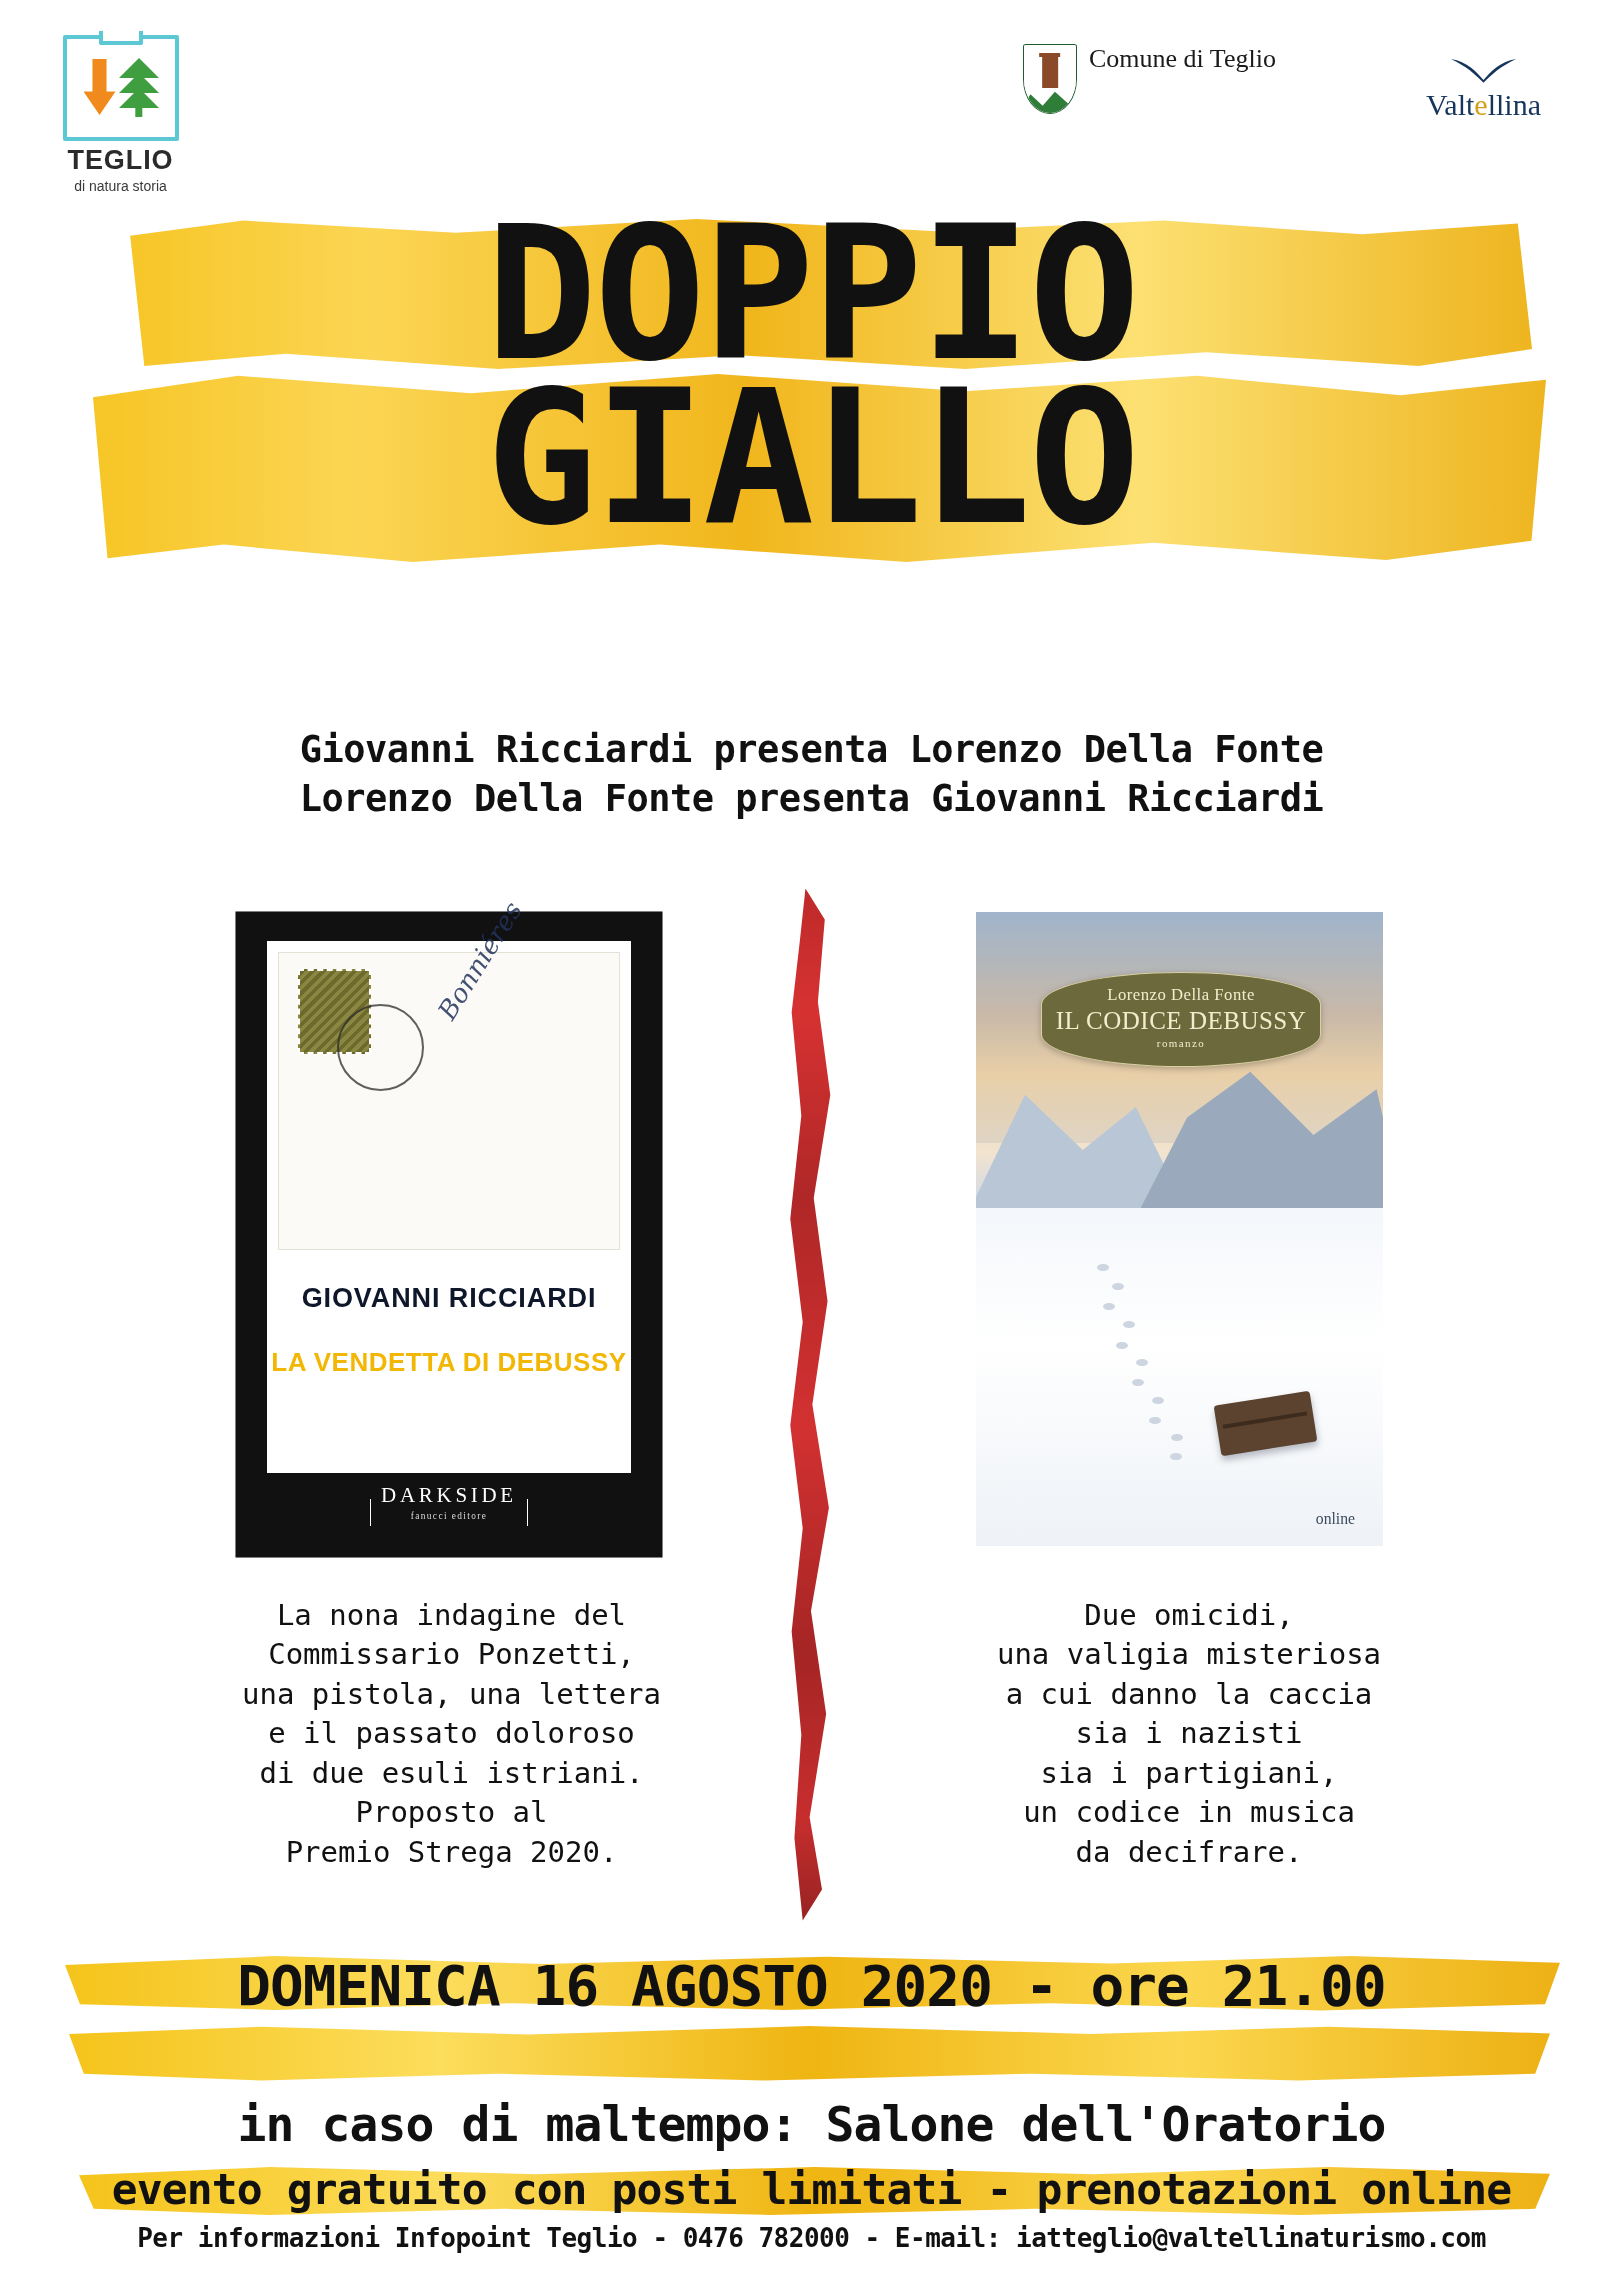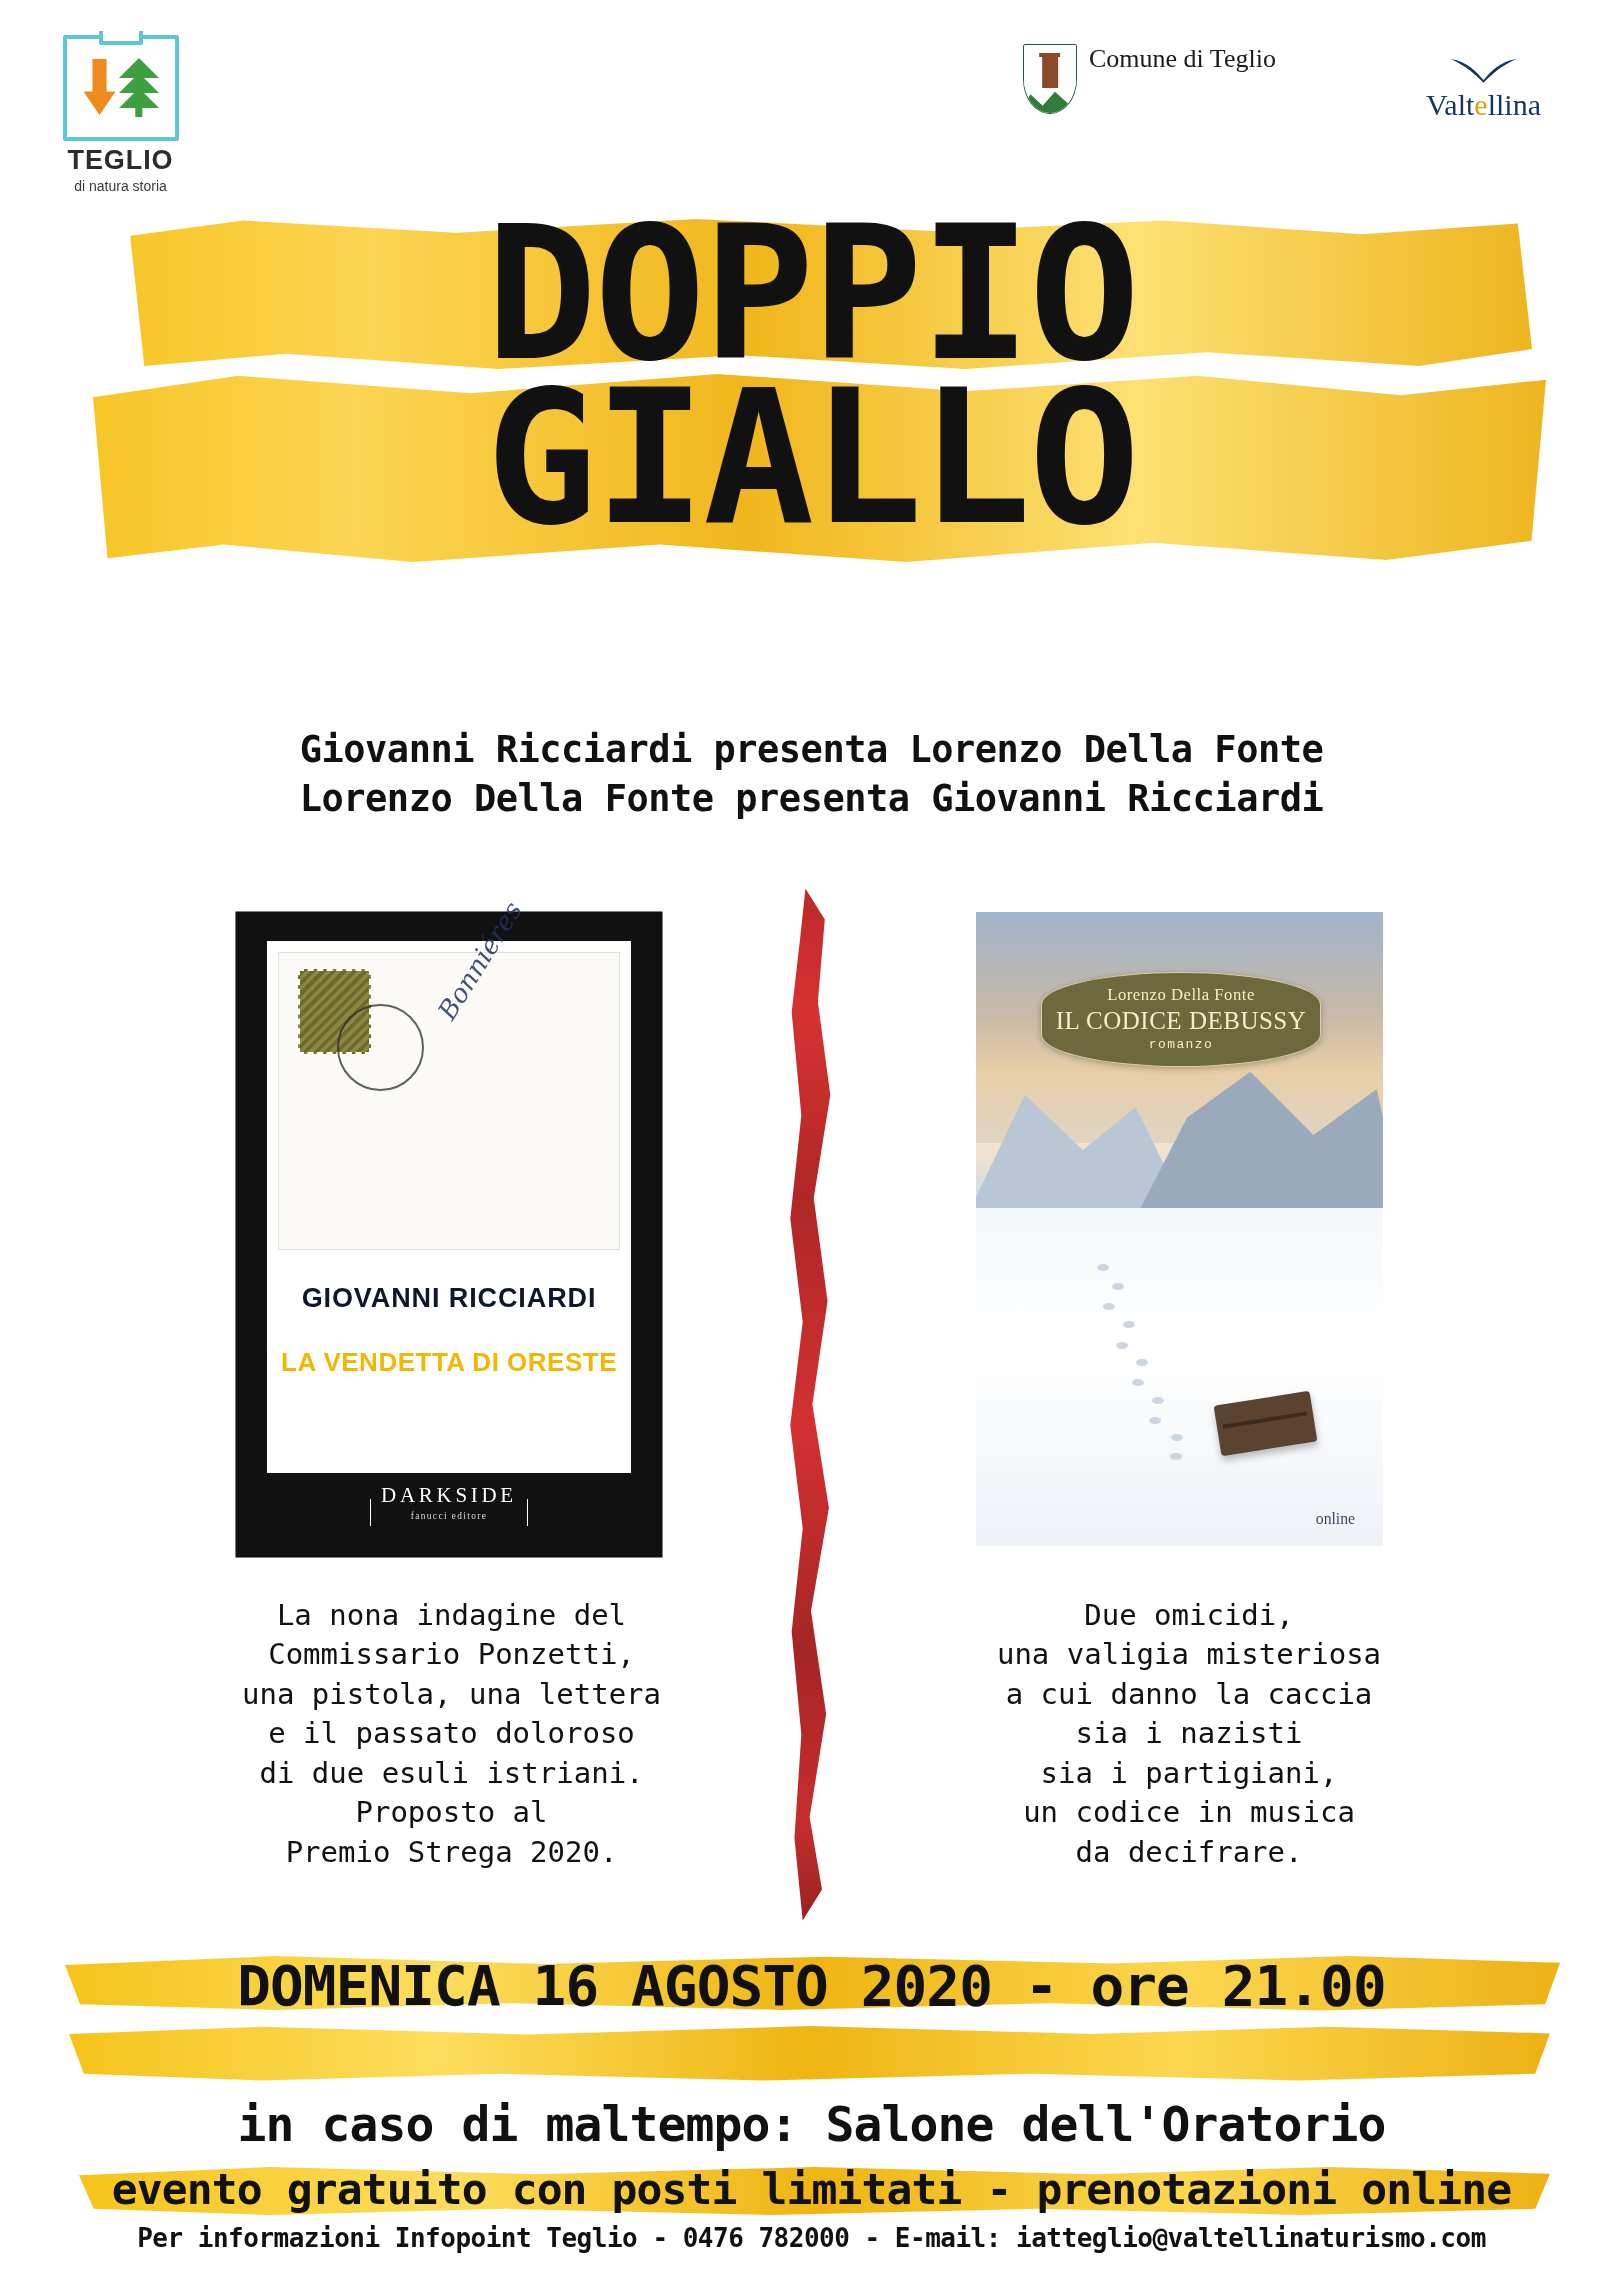--- a/index.html
+++ b/index.html
@@ -405,22 +405,22 @@
     letter-spacing: 0.5px;
   }
   .book-right .plaque .pt {
     font-family: "Liberation Serif", serif;
     font-size: 25px;
     line-height: 1.02;
     margin-top: 3.7px;
     letter-spacing: 0.5px;
   }
   .book-right .plaque .ps {
-    font-family: Liberation Mono, monospace;
-    font-size: 13px;
+    font-family: Liberation Serif, serif;
+    font-size: 11px;
     margin-top: 3.7px;
     letter-spacing: 1.4px;
   }
   .book-right .imprint {
     position: absolute;
     right: 28px; bottom: 17.6px;
     font-family: "Liberation Serif", serif;
     font-size: 15.7px;
     color: #3b4a5c;
   }
@@ -541,21 +541,21 @@
   <div class="book-left">
     <div class="inner">
       <div class="env">
         <div class="stamp"></div>
         <div class="postmark"></div>
         <div class="script">Bonniéres</div>
       </div>
       <div class="author">GIOVANNI
 RICCIARDI</div>
       <div class="btitle">LA VENDETTA
-DI ORESTE</div>
+DI DEBUSSY</div>
     </div>
     <div class="pub-rule-l"></div>
     <div class="pub-rule-r"></div>
     <div class="publisher">
       <span>DARKSIDE</span>
       <small>fanucci editore</small>
     </div>
   </div>
 
   <div class="red-stroke"></div>

